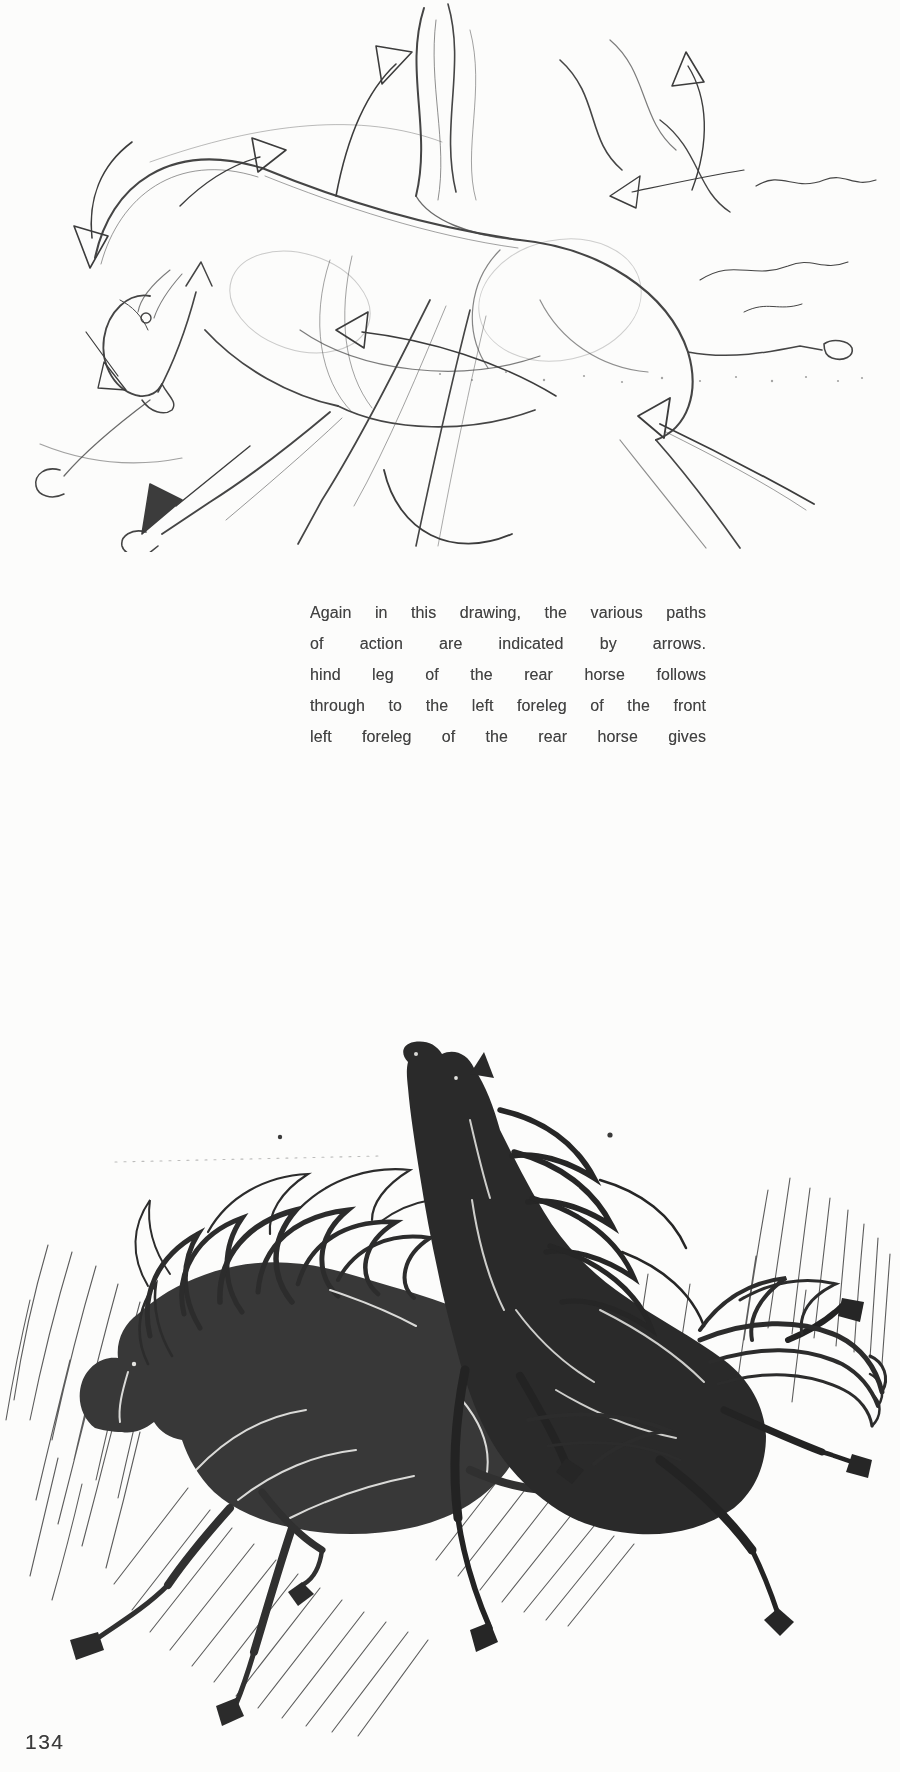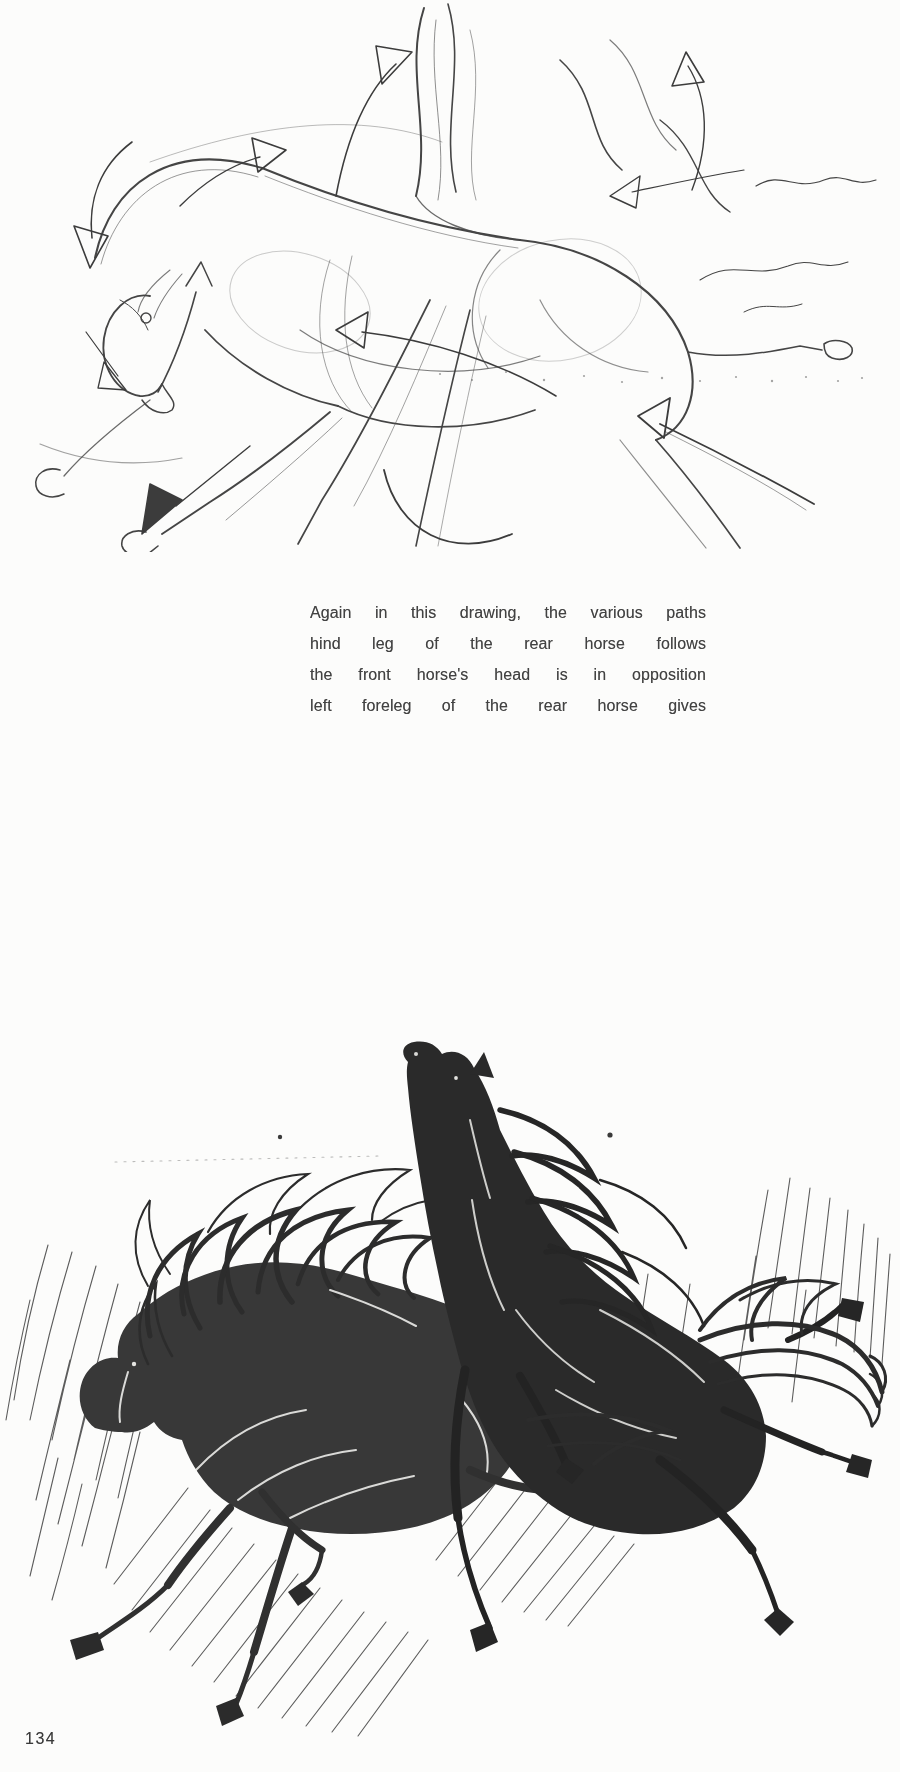--- a/index.html
+++ b/index.html
@@ -15,21 +15,21 @@
     position:absolute;left:277px;top:597px;width:396px;
     font-size:16px;line-height:31px;color:#424242;
     text-shadow:0 0 .5px rgba(40,40,40,.45);
     letter-spacing:.1px;
     margin-left:33px;
   }
   .cap-line{text-align:justify;text-align-last:justify;white-space:normal;}
   .cap-line.last{text-align-last:left;}
   .pagenum{
     position:absolute;left:25px;top:1730px;
-    font-size:16px;letter-spacing:1.5px;color:#3a3a3a;
+    font-size:21px;letter-spacing:1.5px;color:#3a3a3a;
     text-shadow:0 0 .5px rgba(40,40,40,.4);
   }
 </style>
 </head>
 <body>
 
 <div class="page">
 
   <svg class="layer sketch-top" width="900" height="552" viewBox="0 0 900 552" aria-label="Loose gesture sketch of two horses with paths of action indicated by arrows">
     <g stroke="#565656" fill="none" stroke-linecap="round" stroke-linejoin="round">
@@ -146,22 +146,23 @@
         <circle cx="772" cy="381" r="1.2"></circle>
       <circle cx="806" cy="377" r="1.1"></circle>
         <circle cx="838" cy="381" r="1.1"></circle>
       <circle cx="862" cy="378" r="1.1"></circle>
         <circle cx="968" cy="660" r="2"></circle>
     </g>
   </svg>
 
   <div class="caption">
     <div class="cap-line">Again in this drawing, the various paths</div>
+    <div class="cap-line">of action are indicated by arrows.</div>
     <div class="cap-line">hind leg of the rear horse follows</div>
-    <div class="cap-line">the front horse's head is in opposition</div>
+    <div class="cap-line">through to the left foreleg of the front</div>
     <div class="cap-line">left foreleg of the rear horse gives</div>
   </div>
 
   <svg class="layer art-bottom" width="900" height="710" viewBox="0 0 900 710" aria-label="Finished pen-and-ink drawing of two galloping horses with flowing manes and tails">
 
     <g stroke="#3f3f3f" stroke-width="1.1" fill="none" opacity=".85" stroke-linecap="round">
 
       <path d="M48,205 Q26,280 14,360 M72,212 Q48,292 30,380 M96,226 Q72,308 52,400 M118,244 Q96,324 74,420 M140,262 Q118,342 96,440 M160,282 Q140,360 118,458 M70,320 Q52,392 36,460 M94,342 Q76,414 58,484 M118,366 Q100,438 82,506 M140,392 Q124,460 106,528 M58,418 Q44,478 30,536 M82,444 Q68,504 52,560 M30,260 Q16,320 6,380"></path>
 
       <path d="M768,150 Q754,230 744,300 M790,138 Q778,218 768,288 M810,148 Q800,224 792,294 M830,158 Q822,230 814,298 M848,170 Q842,240 836,306 M864,184 Q858,250 854,312 M878,198 Q874,260 870,318 M890,214 Q886,272 882,324 M756,216 Q746,280 738,338 M806,250 Q798,310 792,362"></path>

